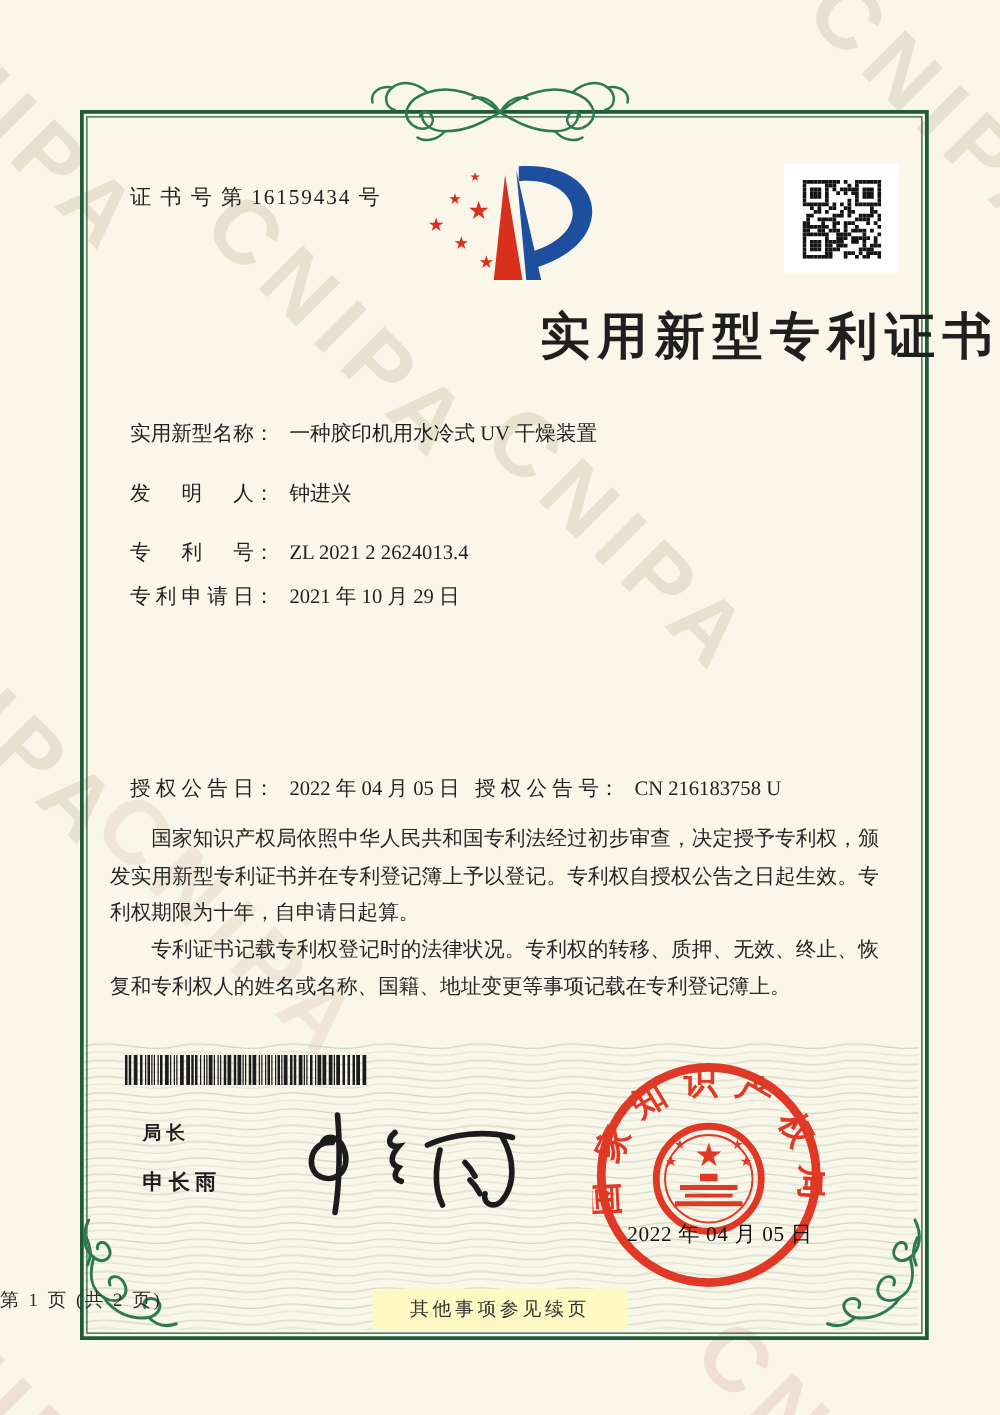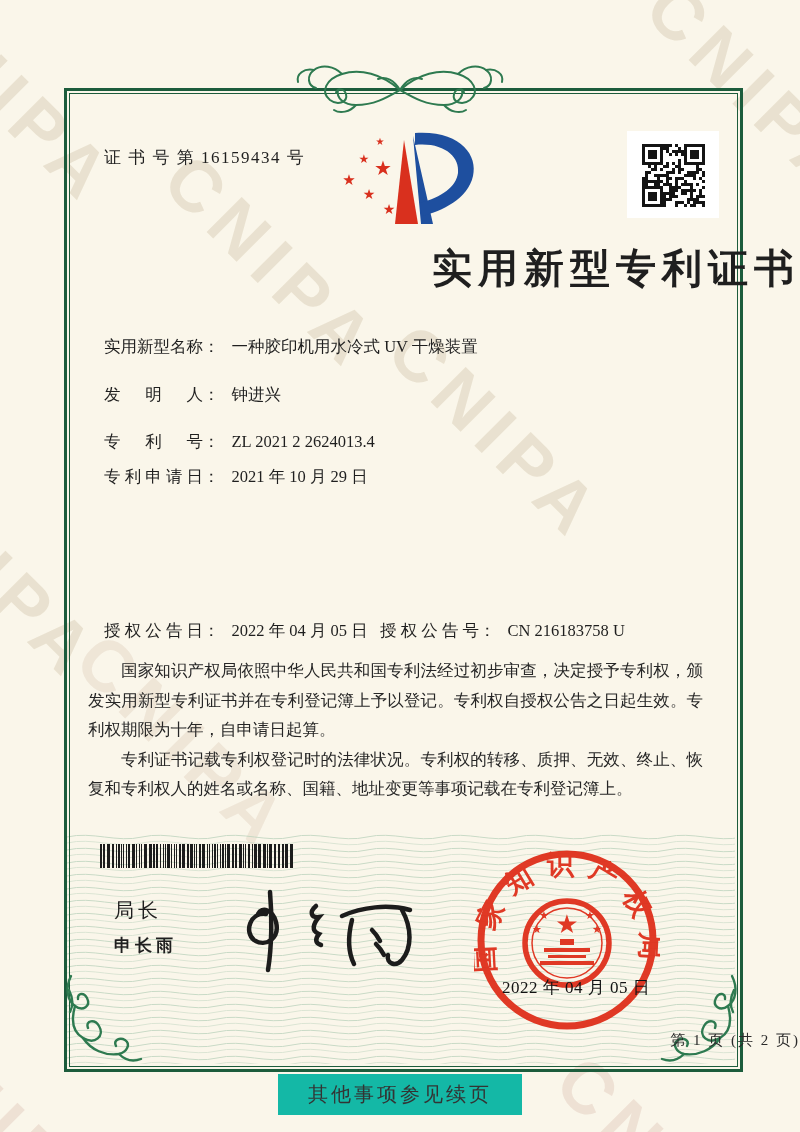--- a/index.html
+++ b/index.html
@@ -35,28 +35,28 @@
 
   .frow{left:104px;right:66px;font-size:16.5px;line-height:22px;}
   .flabel{display:inline-block;width:99px;text-align:justify;text-align-last:justify;vertical-align:top;}
   .fvalue{margin-left:12px;}
   .fgroup2{position:absolute;left:276px;top:0;}
 
   .paras{left:88px;top:656px;width:615px;font-size:16.5px;line-height:29.5px;text-align:justify;color:#262626;}
   .paras p{margin:0;text-indent:2em;}
 
   .barcode{left:100px;top:844px;}
-  .signer-title{left:114px;top:897px;font-size:20px;letter-spacing:4px;font-weight:400;}
+  .signer-title{left:114px;top:897px;font-size:15px;letter-spacing:4px;font-weight:700;}
   .signer-name{left:114px;top:934px;font-size:17px;letter-spacing:4px;font-weight:600;}
   .sig{left:230px;top:884px;z-index:2;}
   .seal{left:474px;top:847px;z-index:3;opacity:.95;}
   .seal-date{left:496px;top:976px;width:160px;font-size:17px;letter-spacing:.5px;color:#121212;z-index:4;text-align:center;}
-  .page-ind{left:0;top:1031px;width:800px;text-align:right;font-size:15px;letter-spacing:2px;color:#2b2b2b;}
-  .note{left:50%;top:1074px;transform:translateX(-50%);background:#14b8a6;padding:7px 30px;
-        font-size:20px;letter-spacing:3px;color:#333;z-index:2;}
+  .page-ind{left:0;top:1031px;width:800px;text-align:left;font-size:15px;letter-spacing:2px;color:#2b2b2b;}
+  .note{left:50%;top:1031px;transform:translateX(-50%);background:#fef9c3;padding:7px 30px;
+        font-size:15px;letter-spacing:3px;color:#333;z-index:2;}
 </style>
 </head>
 <body>
 
 <div class="page">
 
   <div class="wm wm1">CNIPA</div>
   <div class="wm wm2">CNIPA</div>
   <div class="wm wm3">CNIPA</div>
   <div class="wm wm4">CNIPA</div>

